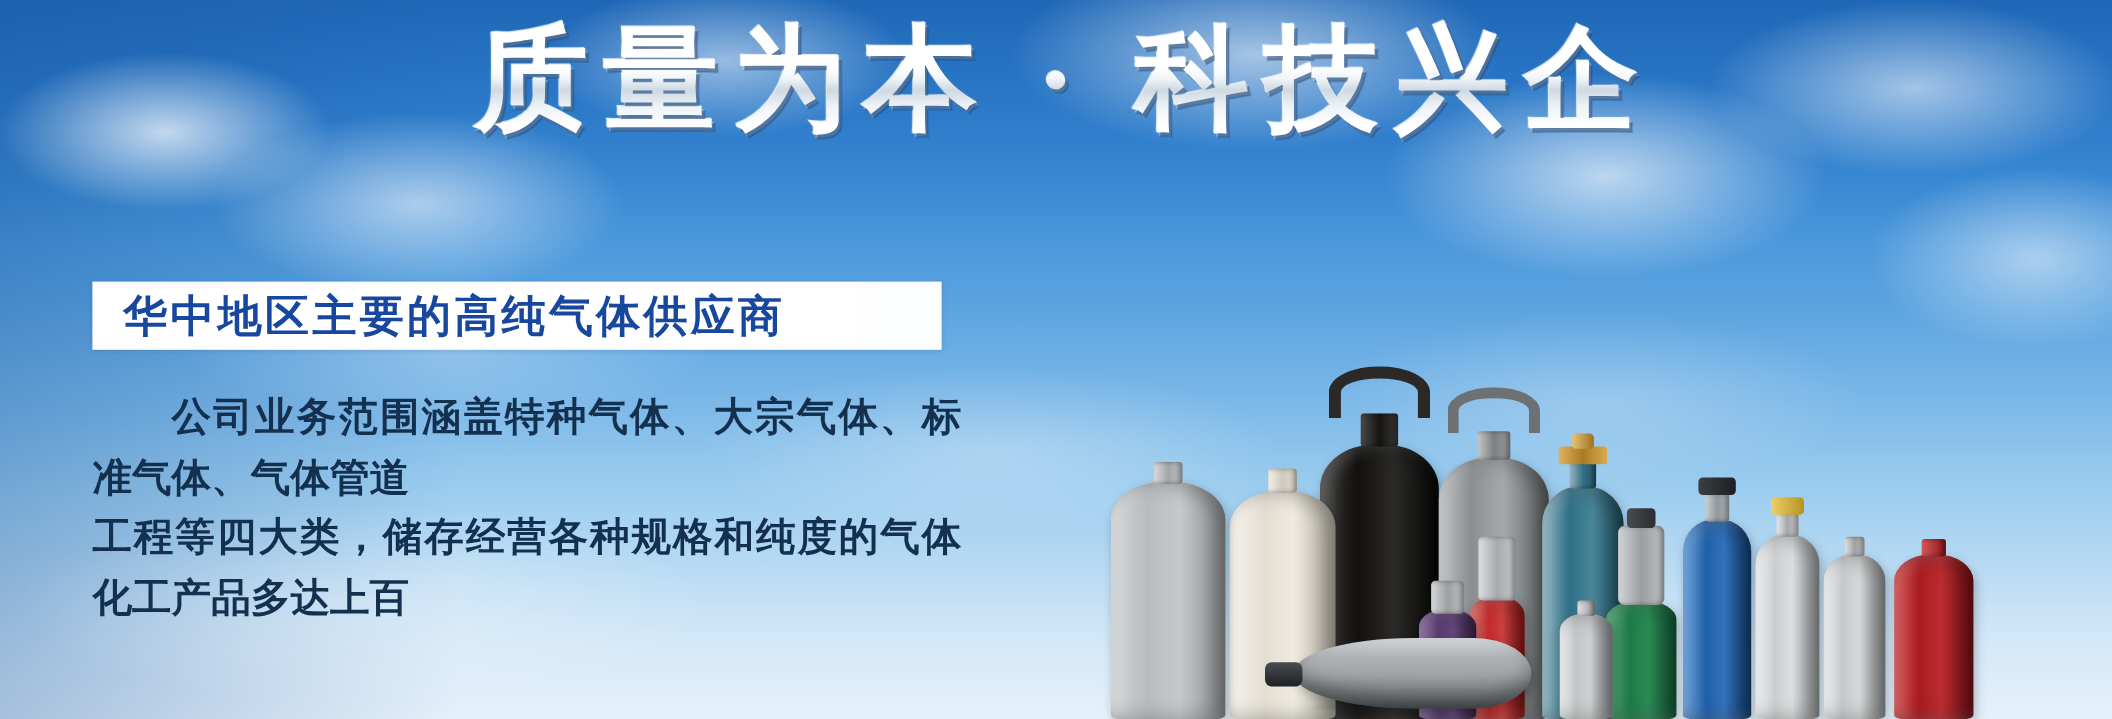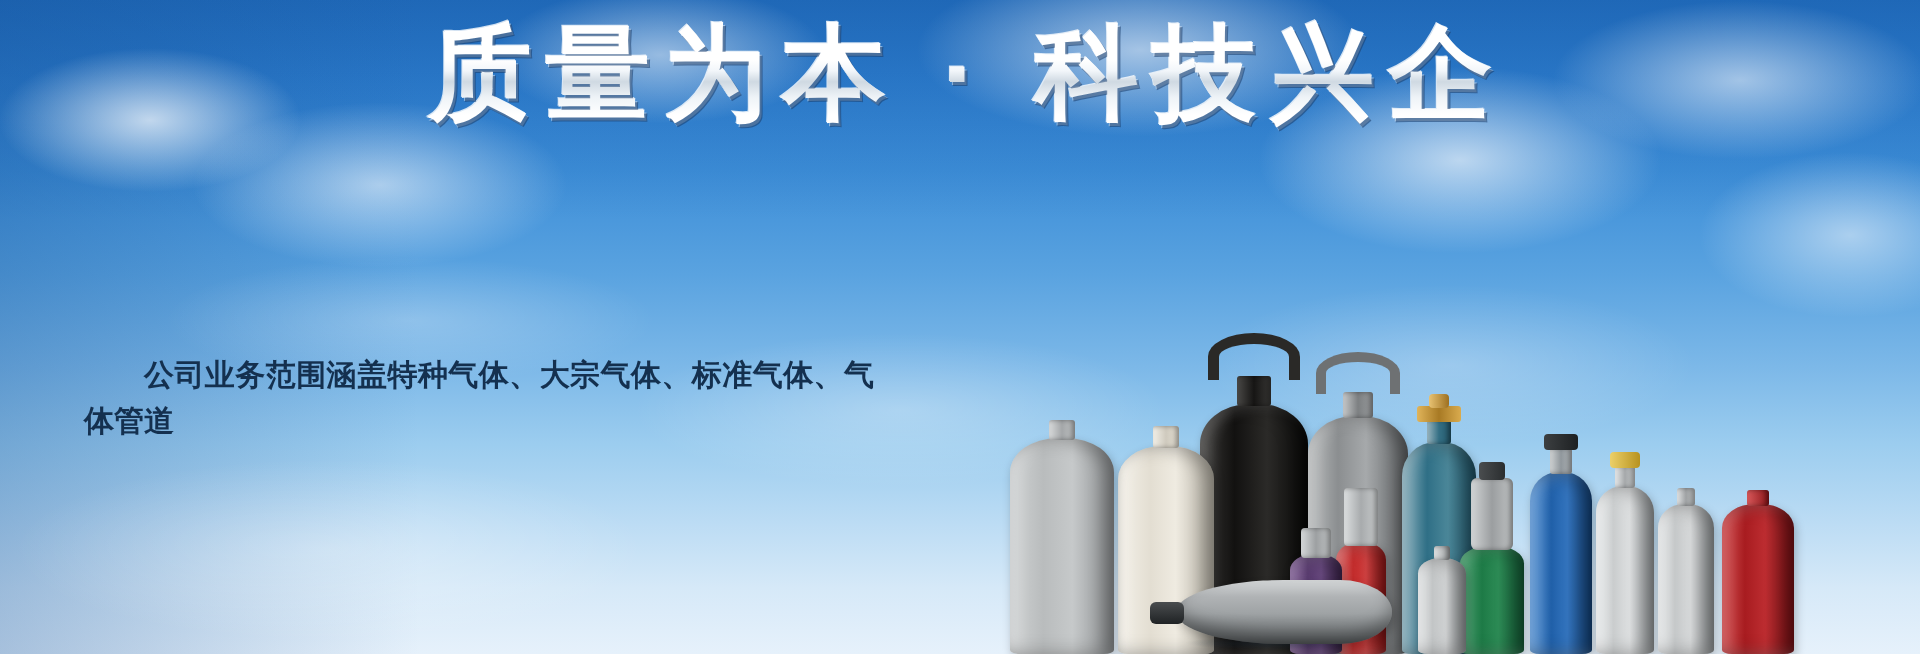--- a/index.html
+++ b/index.html
@@ -57,21 +57,21 @@
 
   
   .headline-wrap {
     position: absolute;
     left: 0; right: 0;
     top: 18px;
     text-align: center;
   }
   .headline {
     display: inline-block;
-    font-family: Liberation Sans, sans-serif;
+    font-family: Liberation Serif, serif;
     font-weight: 700;
     font-size: 104px;
     line-height: 1.06;
     letter-spacing: 14px;
     background: linear-gradient(to bottom,
        #ffffff 0%, #ffffff 38%, #f2f6fa 48%,
        #cfd9e2 58%, #eef3f7 72%, #ffffff 88%);
     -webkit-background-clip: text;
     background-clip: text;
     color: transparent;
@@ -117,21 +117,21 @@
   }
 
   
   .para {
     position: absolute;
     left: 84px;
     top: 352px;
     width: 790px;
     font-family: "Liberation Serif", "DejaVu Serif", serif;
     font-weight: 700;
-    font-size: 30px;
+    font-size: 36px;
     line-height: 1.52;
     color: #14304f;
     text-align: justify;
   }
   .para p { margin: 0; }
   .para p.first { text-indent: 2em; }
 
   
   .cylinders {
     position: absolute;
@@ -205,23 +205,27 @@
   <div class="cloud" style="left:1640px; top:120px; width:420px; height:230px; opacity:.55;"></div>
   <div class="haze" style="left:60px;   top:230px; width:700px; height:180px; opacity:.45;"></div>
   <div class="haze" style="left:520px;  top:300px; width:760px; height:220px; opacity:.50;"></div>
   <div class="haze" style="left:1100px; top:250px; width:700px; height:230px; opacity:.45;"></div>
   <div class="haze" style="left:-120px; top:420px; width:900px; height:260px; opacity:.55;"></div>
 
   <div class="headline-wrap">
     <div class="headline">质量为本 · 科技兴企</div>
   </div>
 
+  <div class="banner">
+    <div class="banner-text">华中地区主要的高纯气体供应商</div>
+  </div>
 
   <div class="para">
     <p class="first">公司业务范围涵盖特种气体、大宗气体、标准气体、气体管道</p>
+    <p>工程等四大类，储存经营各种规格和纯度的气体化工产品多达上百</p>
   </div>
 
   <div class="cylinders">
 
     <div class="cyl" style="left:60px; width:108px; height:320px;">
       <div class="shadow-pool" style="width:140px;height:26px;"></div>
       <div class="body" style="height:250px; background:linear-gradient(to right,#3a3937 0%,#121110 32%,#2b2a28 62%,#070706 100%);"></div>
       <div class="neck" style="bottom:248px; width:34px; height:30px; background:linear-gradient(to right,#4a4947,#161514,#3a3937);"></div>
       <div class="handle" style="bottom:274px; width:70px; height:36px; border-width:11px; border-color:#2a2927;"></div>
     </div>

